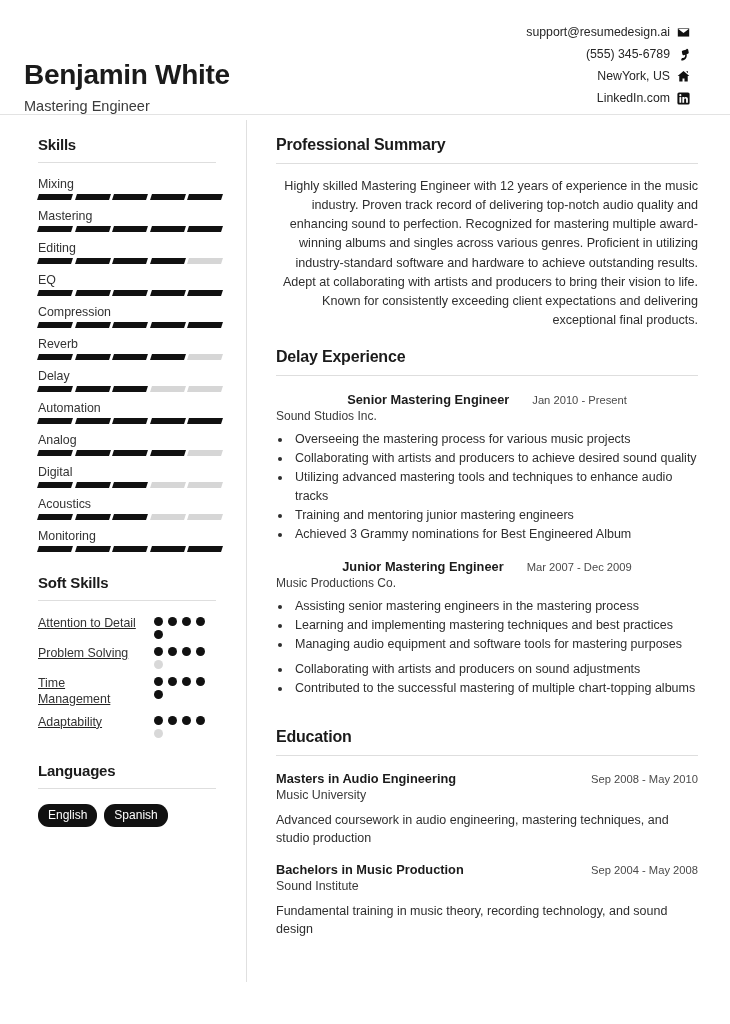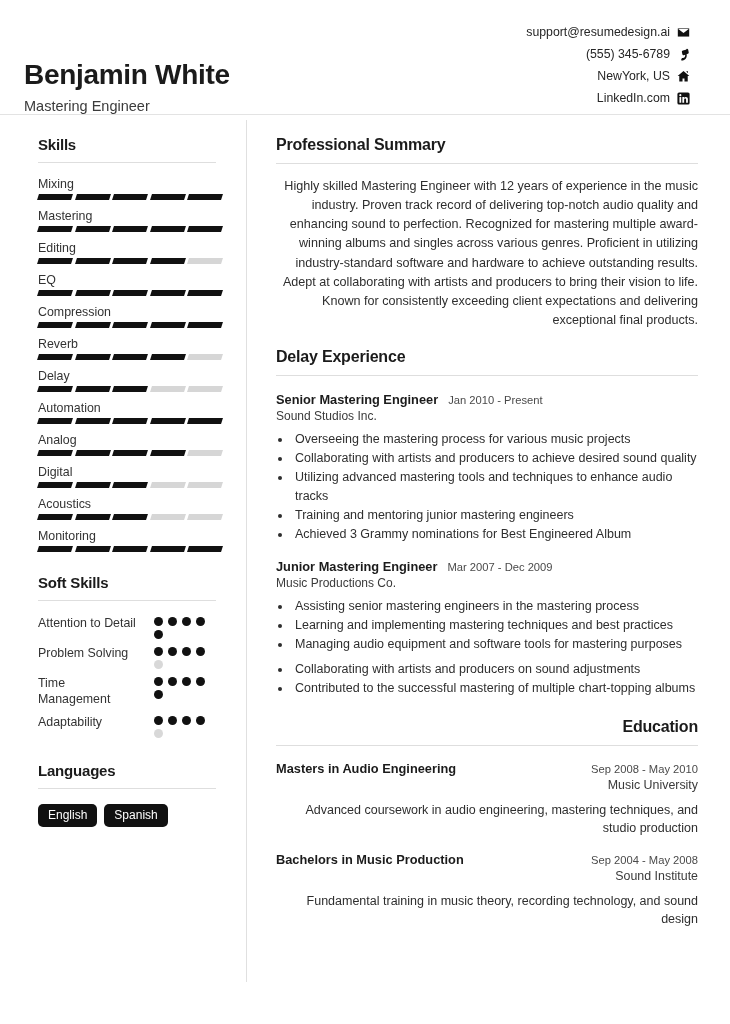--- a/index.html
+++ b/index.html
@@ -59,54 +59,54 @@
     flex:1; height:6px; background:#d6d6d6;
     transform:skewX(-18deg);
   }
   .seg.on { background:#111111; }
 
   
   .soft-block { margin-top:22px; }
   .soft-list { margin-top:14px; }
   .soft-row {
     display:flex; align-items:flex-start; justify-content:space-between;
-    margin-bottom:6px; gap:8px;
+    margin-bottom:6px; gap:8px;text-decoration:underline;
   }
   .soft-name { font-size:12.4px; color:#333; line-height:1.32; width:98px; }
   .dots { display:flex; flex-wrap:wrap; width:62px; gap:4px 5px; padding-top:2px; }
   .dot { width:9px; height:9px; border-radius:50%; background:#d8d8d8; }
   .dot.on { background:#111111; }
 
   
   .lang-block { margin-top:24px; }
   .lang-pills { margin-top:15px; display:flex; gap:7px; flex-wrap:wrap; }
   .pill {
     background:#111111; color:#ffffff; font-size:12px;
-    padding:5px 10px 6px; border-radius:5px; line-height:1;
+    padding:5px 10px 6px; border-radius:11px; line-height:1;
   }
 
   
   .r-section { margin-bottom:4px; }
   .summary-text {
     font-size:12.6px; line-height:1.52; color:#2e2e2e; margin-top:13px;
     text-align:right;
   }
   .exp-block { margin-top:16px; }
-  .exp-head { display:flex; justify-content:flex-start; align-items:baseline; gap:10px; }
+  .exp-head { display:flex; justify-content:center; align-items:baseline; gap:23px; }
   .exp-role { font-size:12.8px; font-weight:bold; color:#1b1b1b; }
   .exp-date { font-size:11.2px; color:#4a4a4a; white-space:nowrap; }
   .exp-org { font-size:12px; color:#3a3a3a; margin-top:2px; }
   ul.bullets { margin:7px 0 0 16px; }
   ul.bullets li {
     font-size:12.5px; line-height:1.45; color:#2e2e2e; margin-bottom:1px;
     padding-left:3px;
   }
   .bullets-extra { margin-top:14px; }
 
-  .edu-section { margin-top:20px;text-align:right; }
+  .edu-section { margin-top:30px; }
   .edu-block { margin-top:15px; }
   .edu-head { display:flex; justify-content:space-between; align-items:baseline; gap:10px; }
   .edu-degree { font-size:12.8px; font-weight:bold; color:#1b1b1b; }
   .edu-date { font-size:11.2px; color:#4a4a4a; white-space:nowrap; }
   .edu-school { font-size:12.4px; color:#3a3a3a; margin-top:2px; }
   .edu-desc { font-size:12.5px; line-height:1.45; color:#2e2e2e; margin-top:9px; }
 </style>
 </head>
 <body>
 

